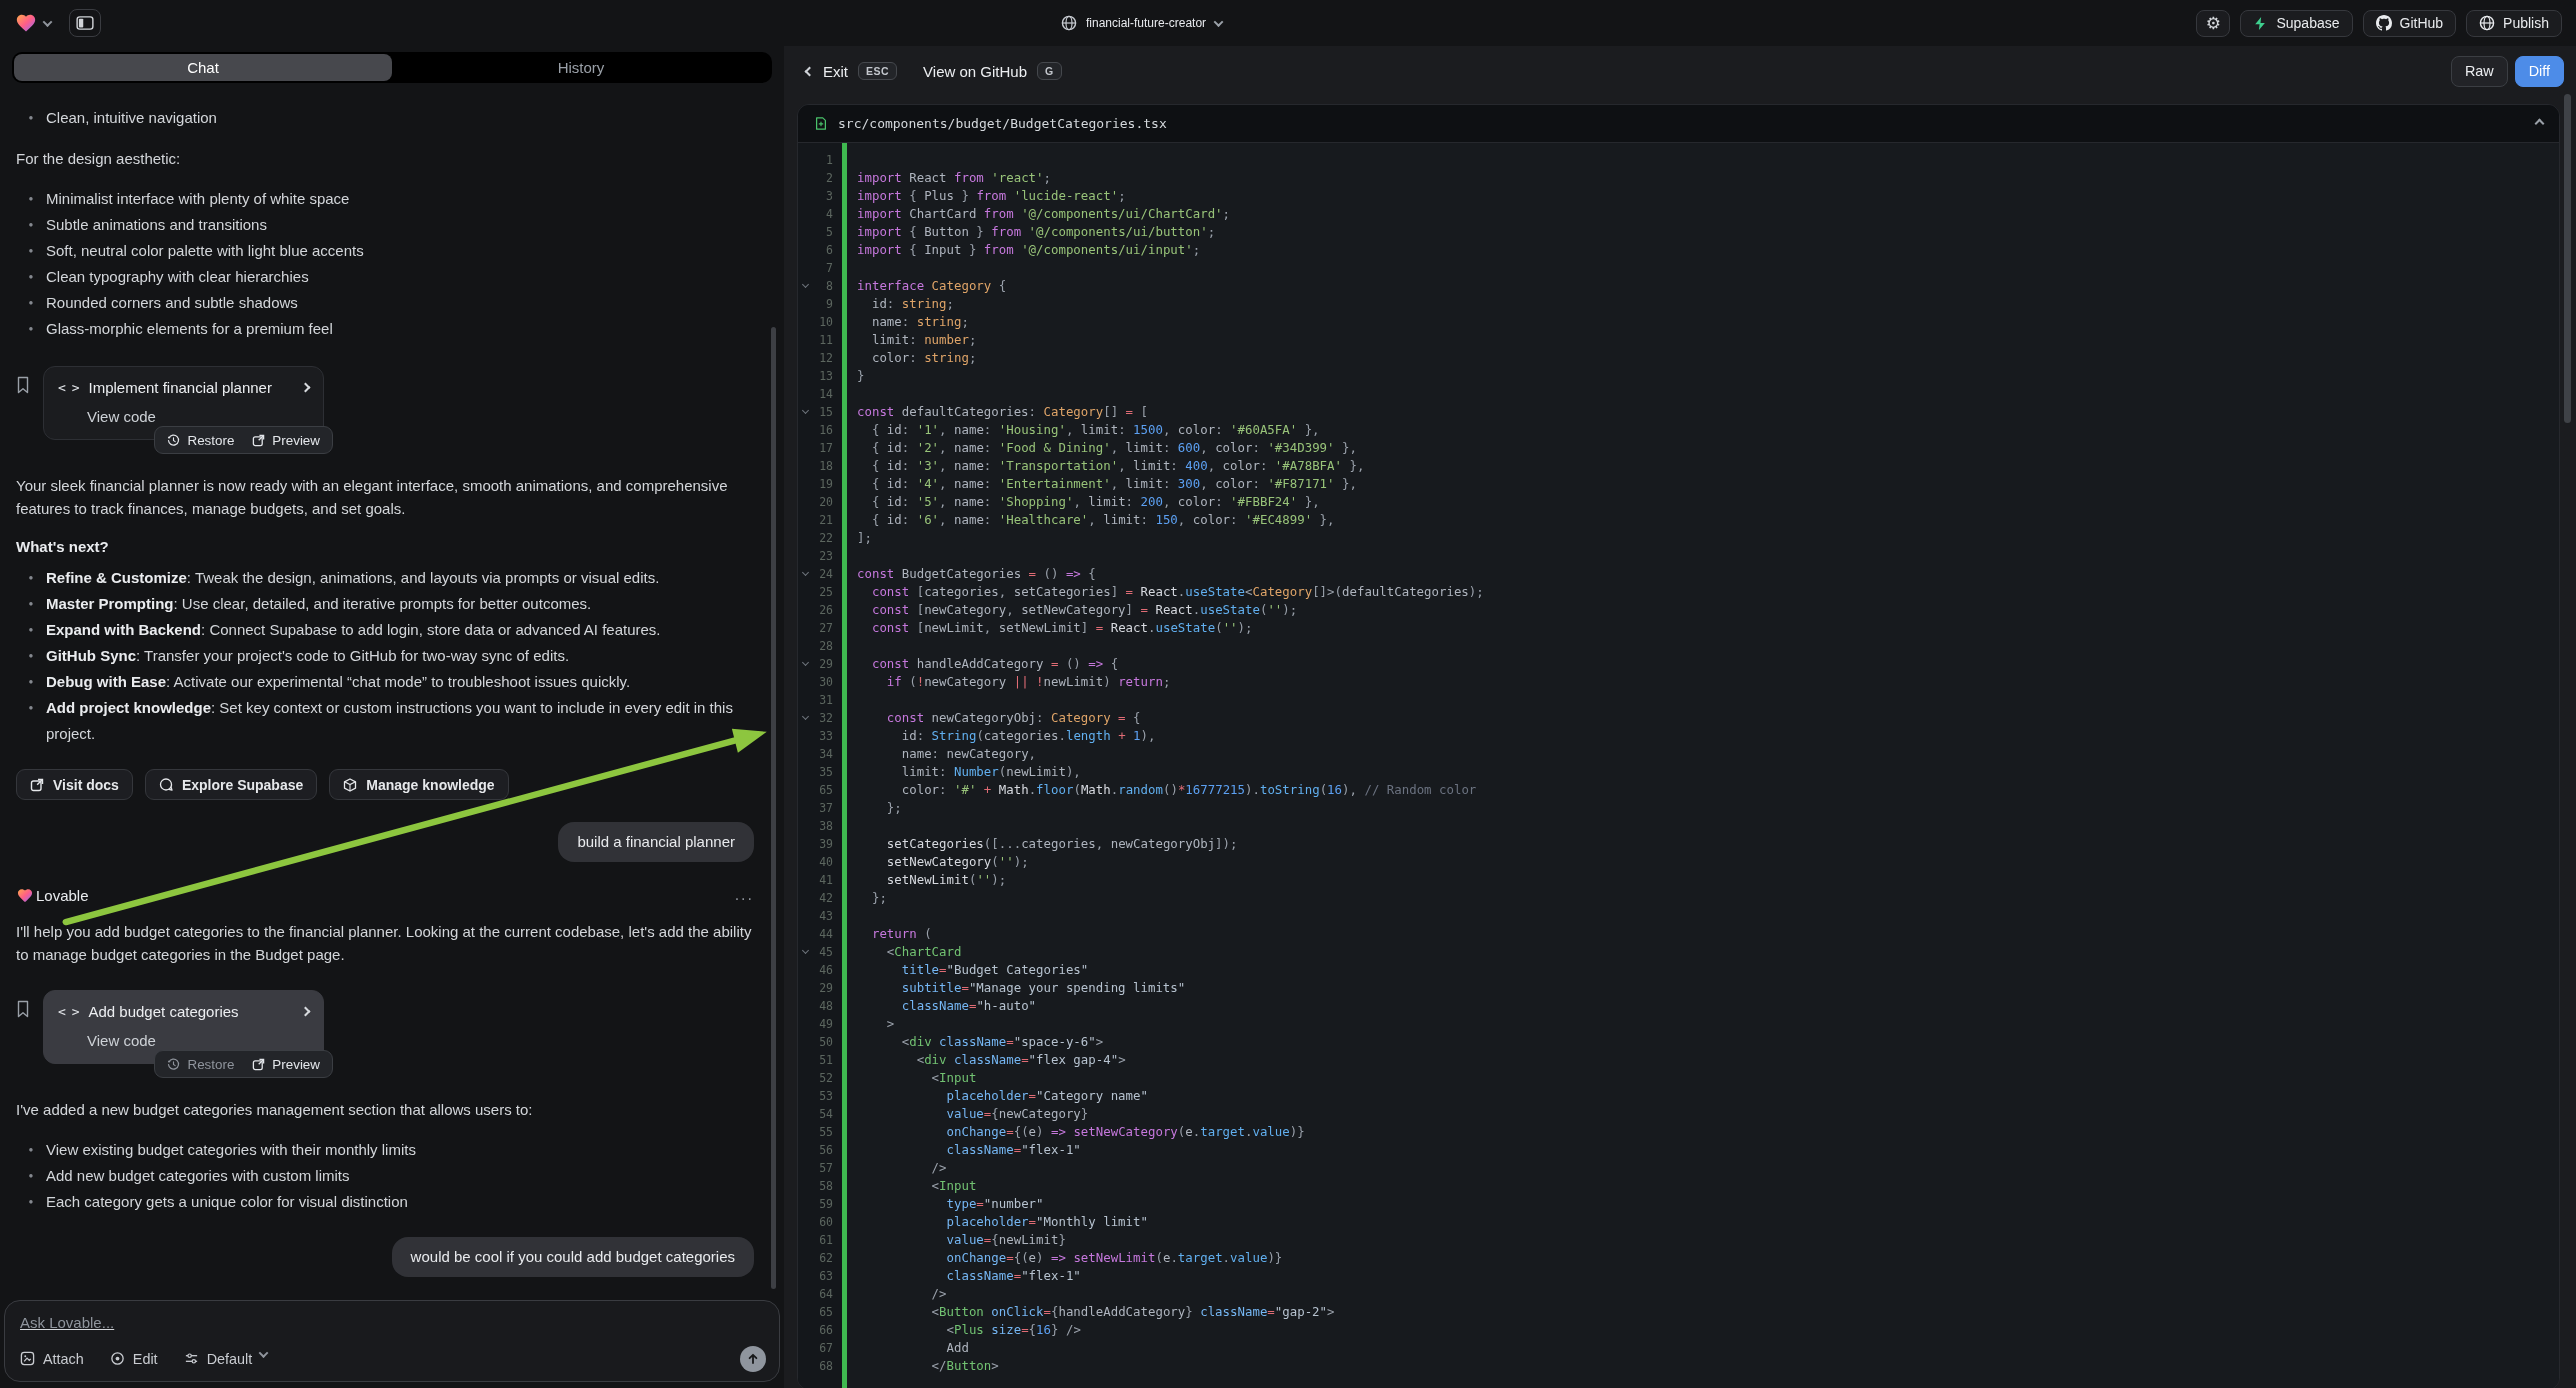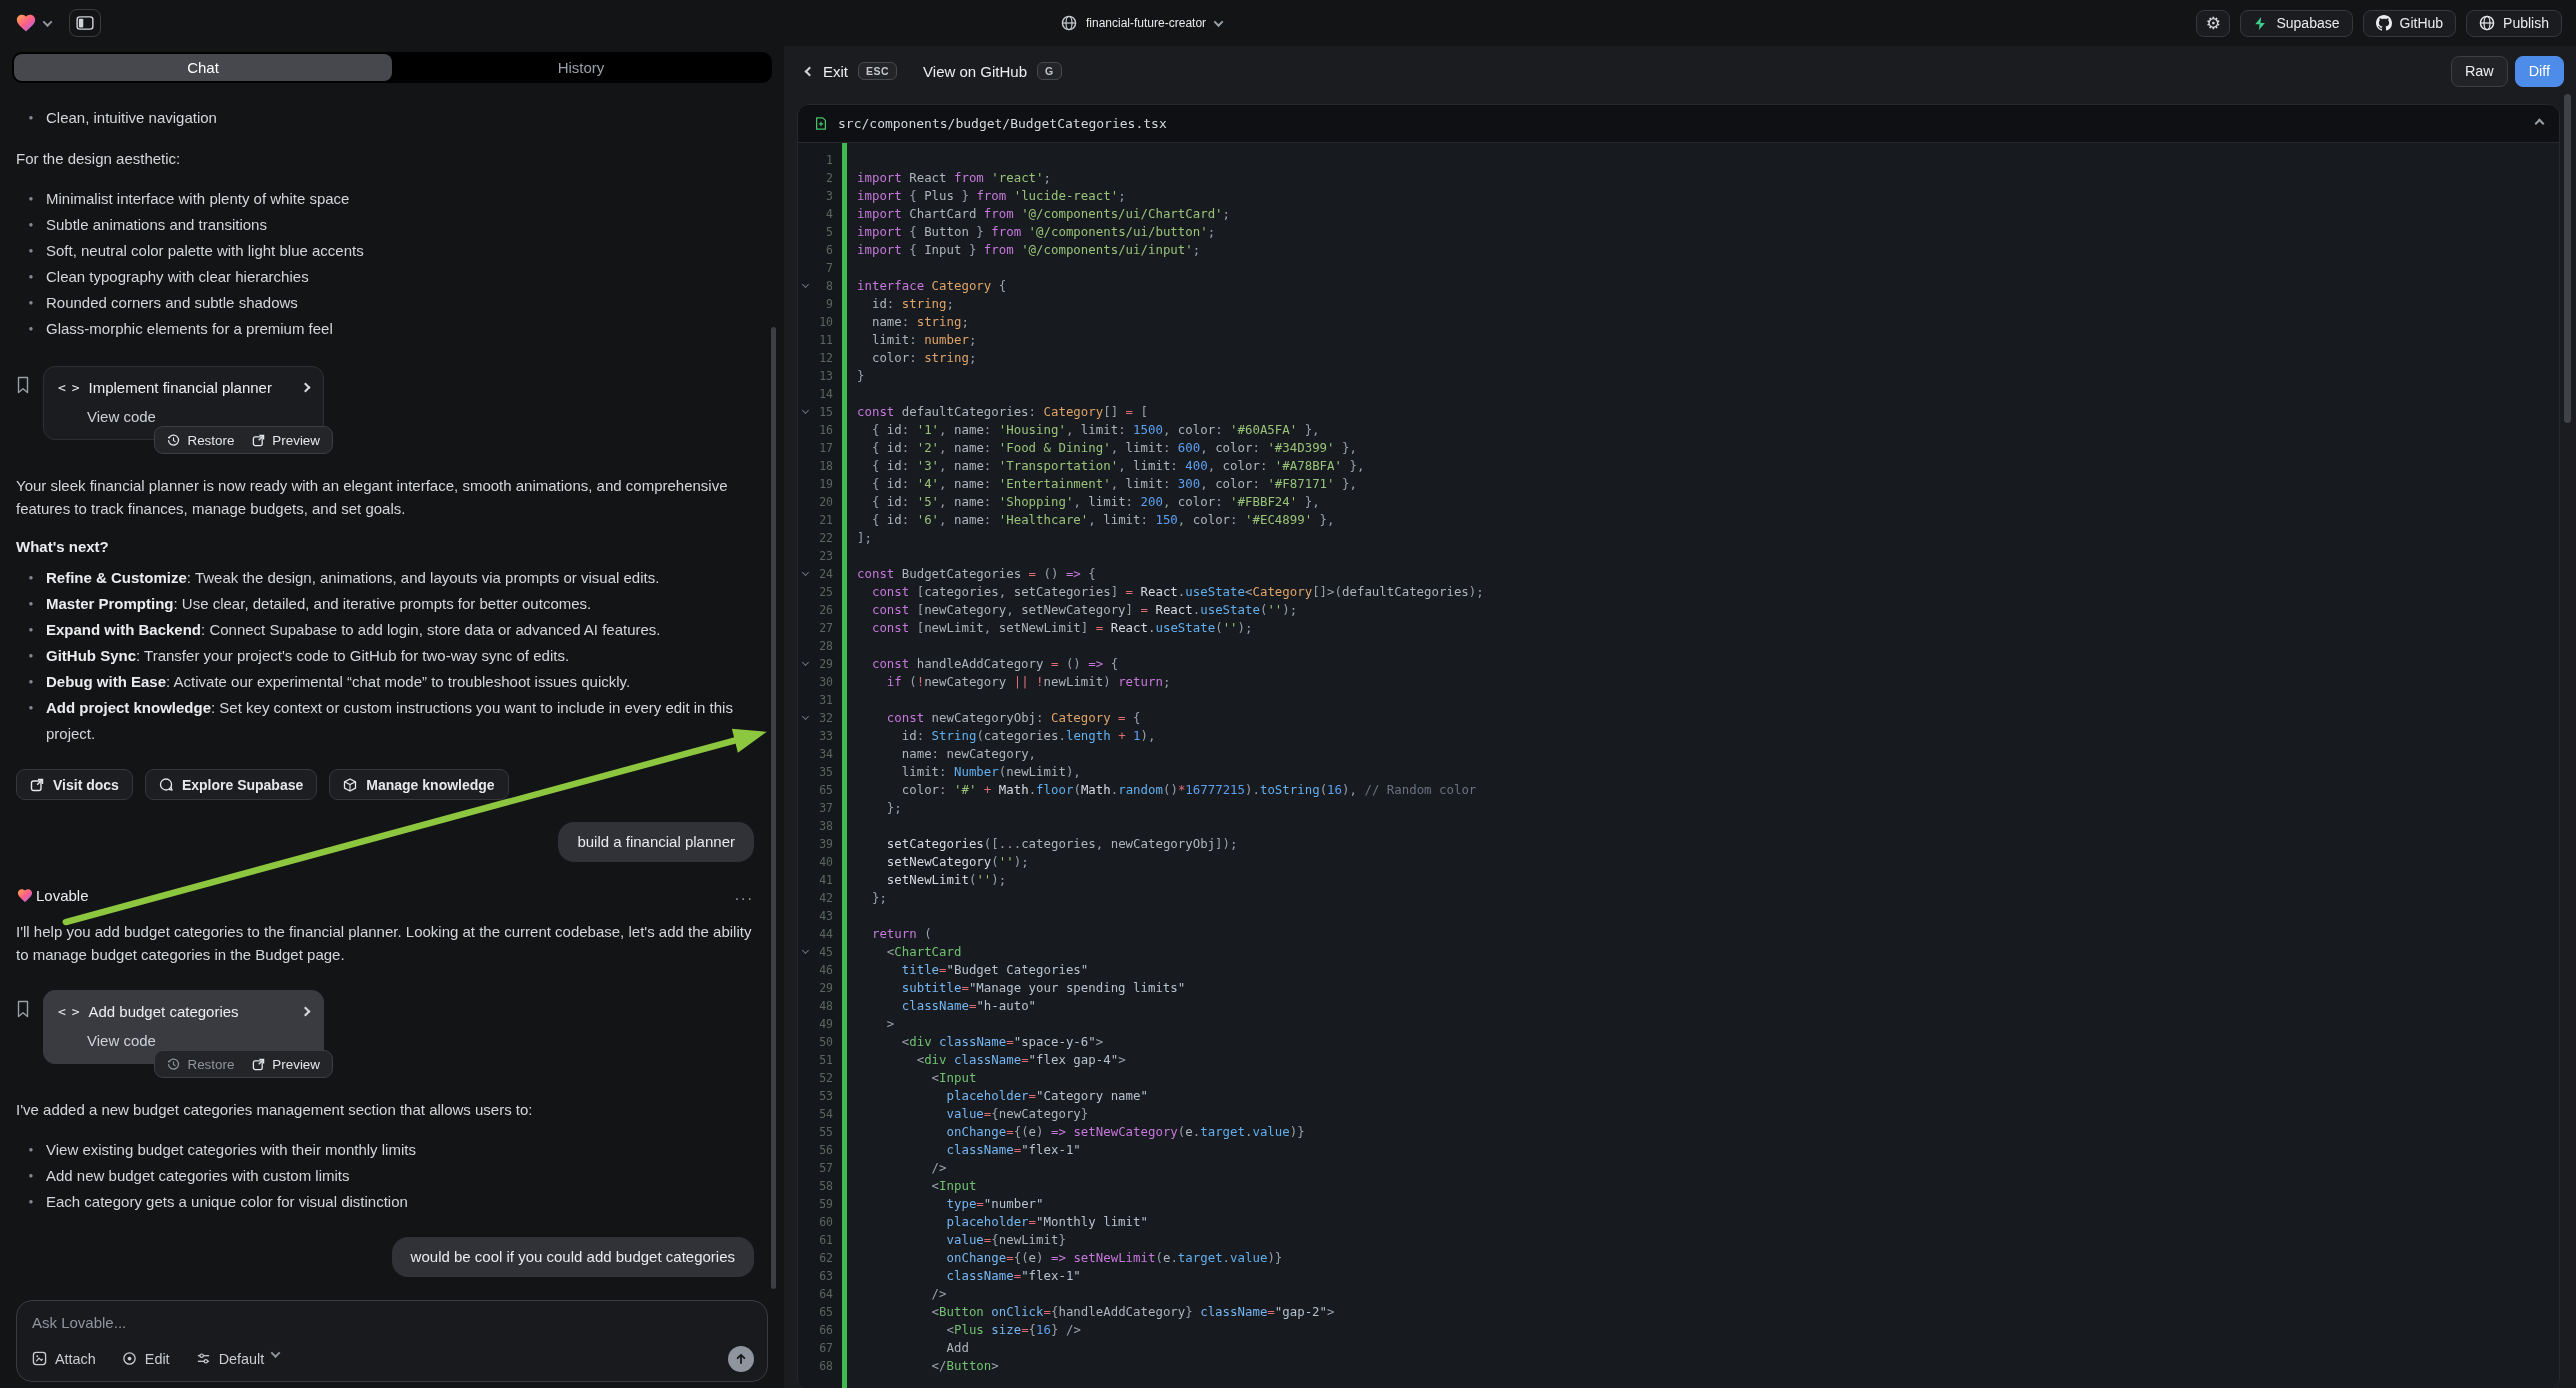--- a/index.html
+++ b/index.html
@@ -56,21 +56,21 @@
   .chip { height:31px; padding:0 13px; display:inline-flex; align-items:center; gap:9px; background:#1d1e22; border:1px solid #35373c; border-radius:9px; font-size:14px; font-weight:600; color:#e6e8eb; }
   .chip svg, .vc-pill svg, .tb-btn svg { flex:0 0 auto; }
 
   .bubble-row { display:flex; justify-content:flex-end; margin:22px 0 18px; }
   .bubble { background:#313237; border-radius:16px; padding:10px 19px; font-size:15px; color:#e8eaed; max-width:498px; line-height:20px; }
 
   .asst-header { display:flex; align-items:center; gap:2px; margin:24px 0 10px; }
   .asst-name { color:#eaecef; font-size:15px; }
   .asst-menu { margin-left:auto; color:#8f949c; font-size:16px; letter-spacing:2px; }
 
-  .composer { margin:8px 16px 6px; flex:0 0 auto; height:82px; border:1px solid #3a3c41; background:#191a1d; border-radius:16px; padding:13px 15px 10px; position:relative; }
+  .composer { margin:8px 4px 6px; flex:0 0 auto; height:82px; border:1px solid #3a3c41; background:#191a1d; border-radius:16px; padding:13px 15px 10px; position:relative;text-decoration:underline; }
   .composer-ph { color:#8f959d; font-size:15px; }
   .composer-row { position:absolute; left:15px; right:13px; bottom:9px; display:flex; align-items:center; gap:26px; }
   .c-btn { display:inline-flex; align-items:flex-start; gap:8px; color:#c9ccd1; font-size:14.4px; }
   .send-btn { margin-left:auto; width:26px; height:26px; border-radius:50%; background:#8f959e; display:flex; align-items:center; justify-content:center; }
 
   
   .right-panel { position:absolute; top:46px; left:784px; right:0; bottom:0; background:#1b1c1f; display:flex; flex-direction:column; z-index:1; }
   .code-header { height:50px; flex:0 0 auto; display:flex; align-items:center; padding:0 12px 0 22px; color:#eceef1; font-size:15px; }
   .hdr-item { display:inline-flex; align-items:center; gap:10px; }
   .hdr-item .chev { color:#cfd3d8; }

